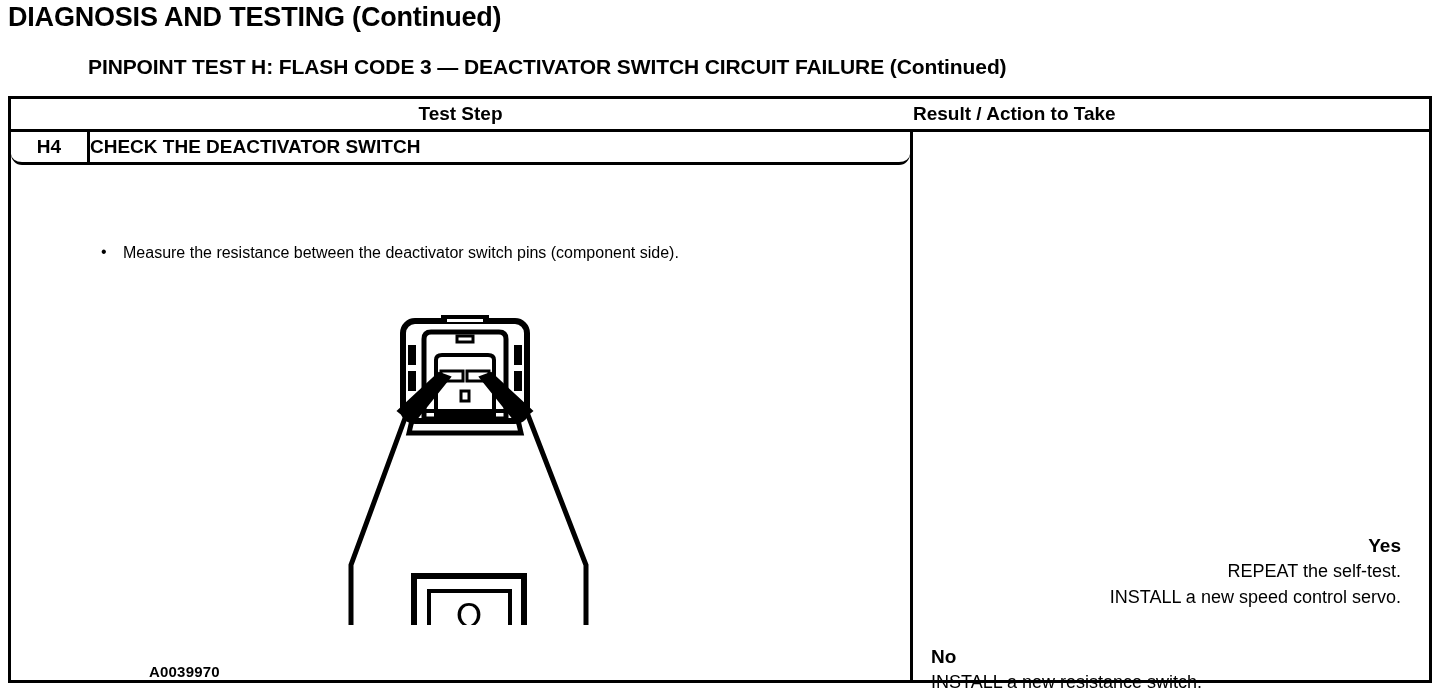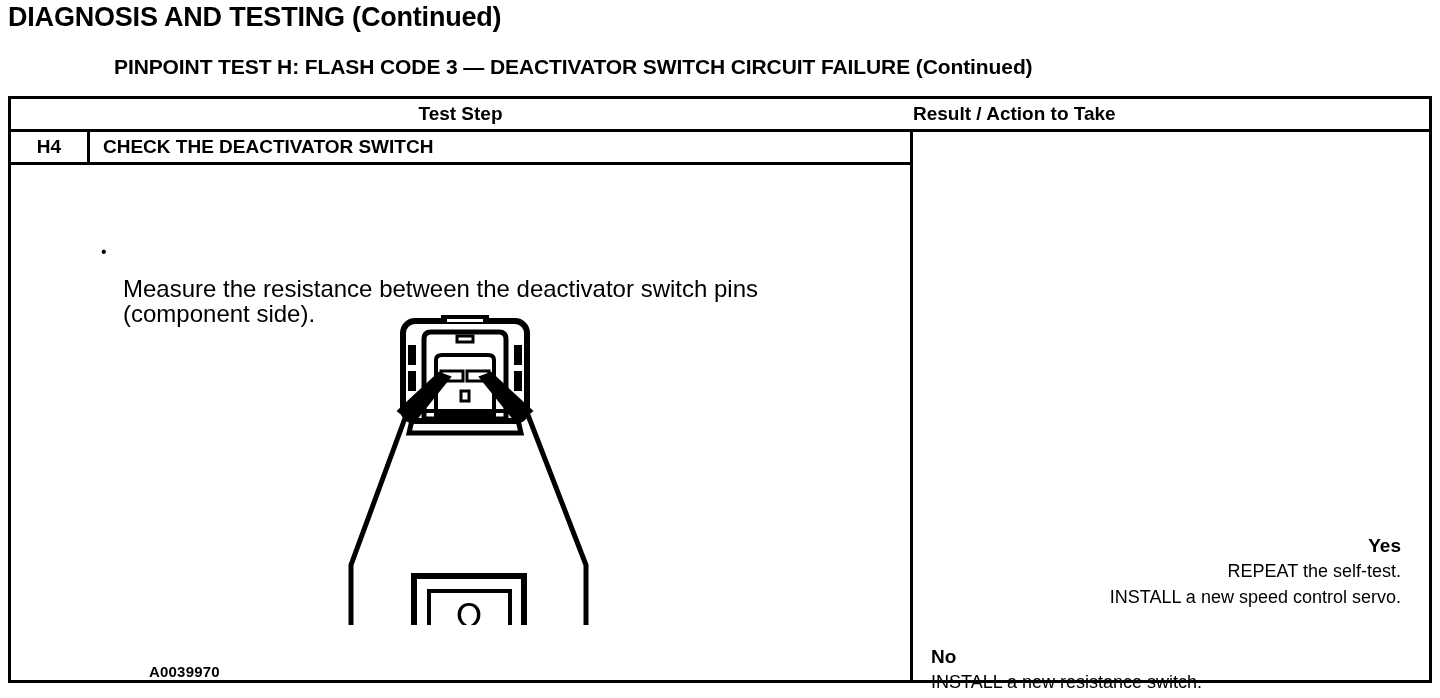--- a/index.html
+++ b/index.html
@@ -27,21 +27,20 @@
     white-space: nowrap;
   }
   .section-title {
     position: absolute;
     left: 88px;
     top: 55px;
     font-size: 21px;
     font-weight: bold;
     letter-spacing: -0.1px;
     white-space: nowrap;
-    margin-left: 26px;
   }
 
   
   .test-table {
     position: absolute;
     left: 8px;
     top: 96px;
     width: 1424px;
     height: 587px;
     border: 3px solid #000;
@@ -93,37 +92,38 @@
 
   
   .step-head-row {
     position: absolute;
     left: 0;
     top: 33px;
     width: 899px;
     height: 33px;
     border-bottom: 3px solid #000;
     box-sizing: border-box;
+    border-radius: 11px;
   }
   .step-id {
     position: absolute;
     left: 0;
     top: 0;
     width: 79px;
     height: 30px;
     line-height: 30px;
     text-align: center;
     font-size: 19px;
     font-weight: bold;
     border-right: 3px solid #000;
     box-sizing: border-box;
   }
   .step-title {
     position: absolute;
-    left: 92px;
+    left: 79px;
     top: 0;
     height: 30px;
     line-height: 30px;
     font-size: 19px;
     font-weight: bold;
     white-space: nowrap;
   }
 
   
   .step-body {
@@ -139,23 +139,22 @@
     align-items: flex-start;
   }
   .bullet-row .dot {
     width: 22px;
     flex: 0 0 22px;
     font-size: 16px;
     line-height: 24px;
     text-align: left;
   }
   .bullet-row .btext {
-    font-size: 24px;
+    font-size: 16px;
     line-height: 25px;
-    margin-top: 36px;
   }
   #bullet-measure { left: 90px; top: 75px; width: 760px; }
 
   .figure-id {
     position: absolute;
     left: 138px;
     top: 498px;
     font-size: 15px;
     font-weight: bold;
     letter-spacing: 0.2px;

